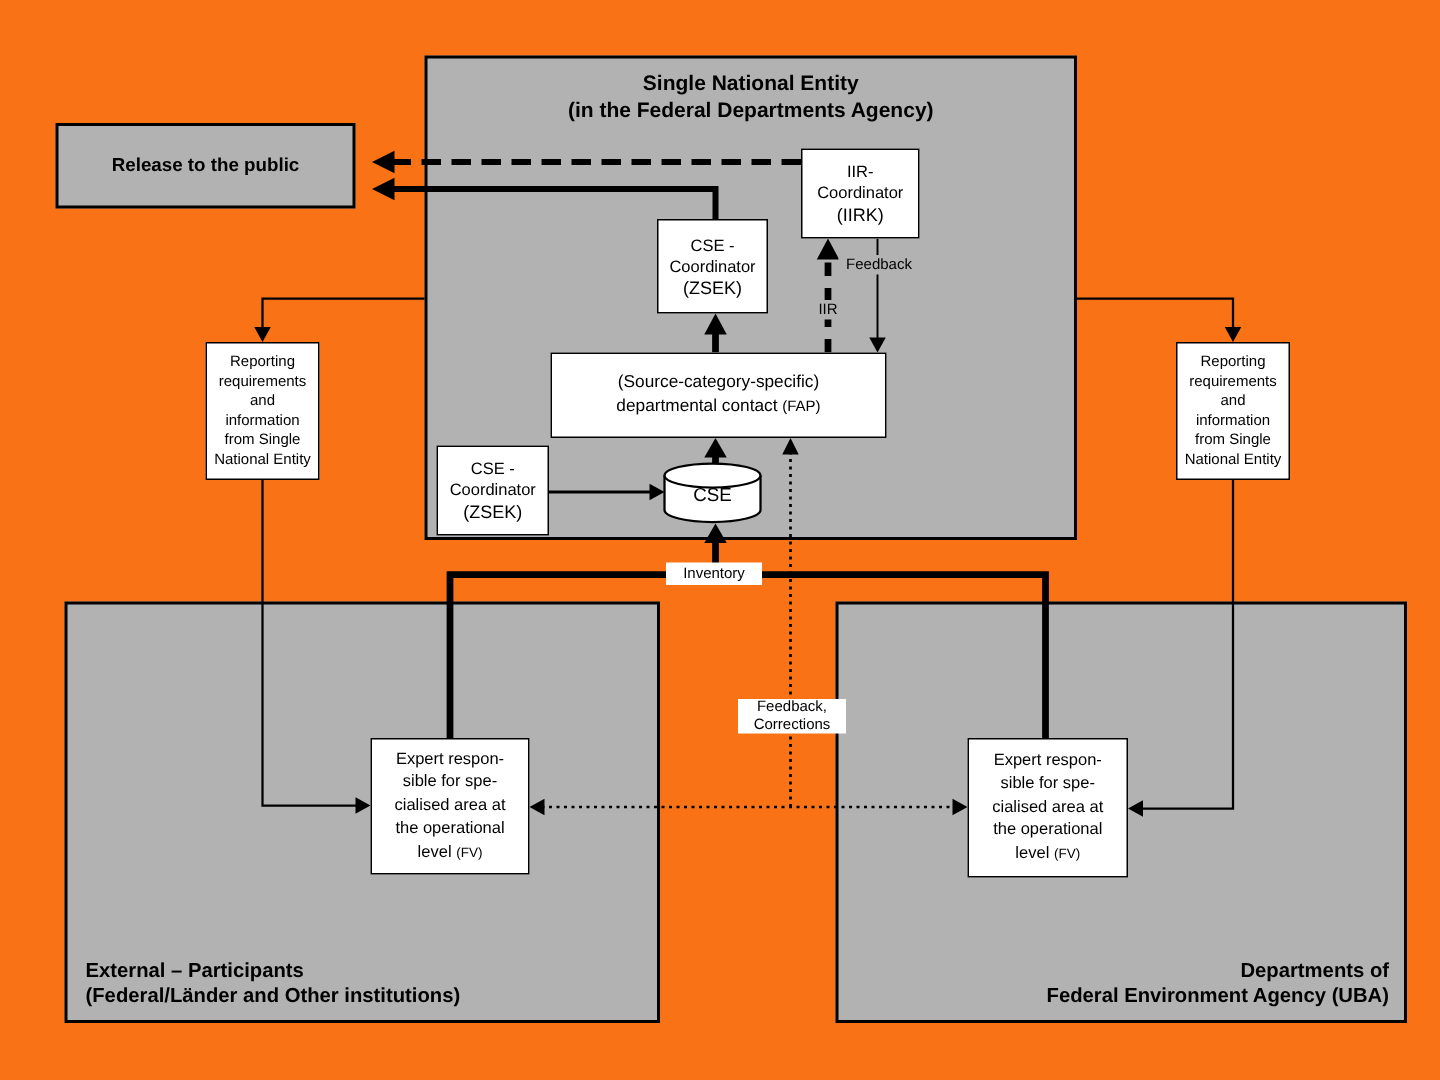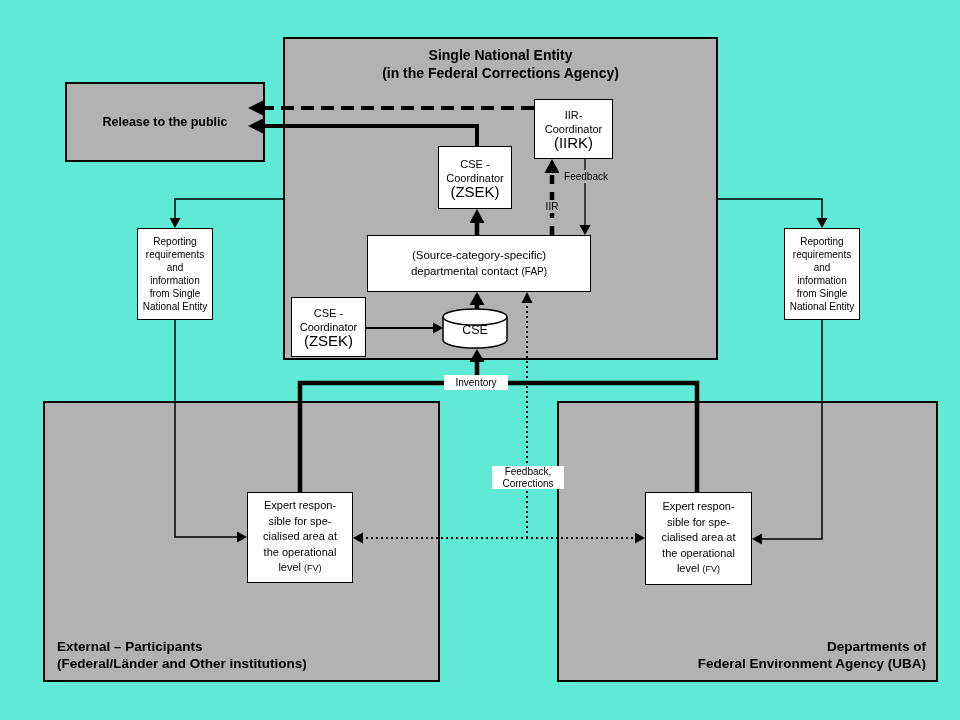--- a/index.html
+++ b/index.html
@@ -1,40 +1,40 @@
 <!DOCTYPE html>
 <html><head>
 <meta charset="utf-8">
 <style>
   html,body { margin:0; padding:0; background:#ffffff; }
   .stage {
-    position:relative; width:960px; height:720px; background:#5eead4;
+    position:relative; width:960px; height:720px; background:#f97316;
     font-family:"Liberation Sans", sans-serif; color:#000; overflow:hidden;
   }
   .panel { position:absolute; background:#b2b2b2; border:2px solid #000; box-sizing:border-box; z-index:1; }
   #sne-panel      { left:283px; top:37px;  width:435px; height:323px; }
-  #release-box    { left:65px;  top:82px;  width:200px; height:80px; display:flex; align-items:center; justify-content:center; text-align:center; }
+  #release-box    { left:37px;  top:82px;  width:200px; height:57px; display:flex; align-items:center; justify-content:center; text-align:center; }
   #external-panel { left:43px;  top:401px; width:397px; height:281px;padding-left:48px; }
   #uba-panel      { left:557px; top:401px; width:381px; height:281px; }
 
   .sne-title { position:absolute; top:7px; left:0; right:0; text-align:center; font-weight:bold; font-size:14px; line-height:18px; }
   .release-label { font-weight:bold; font-size:12.5px; line-height:15px; }
   .panel-label { position:absolute; bottom:8px; font-weight:bold; font-size:13.5px; line-height:17px; }
   .panel-label.left  { left:12px;  text-align:left; }
   .panel-label.right { right:10px; text-align:right; }
   .blk { display:block; }
 
   svg.lines { position:absolute; left:0; top:0; z-index:2; }
 
   .wbox {
     position:absolute; background:#ffffff; border:1px solid #000; box-sizing:border-box; z-index:3;
     display:flex; flex-direction:column; align-items:center; justify-content:center; text-align:left;
     font-size:11px; line-height:14px;
   }
-  .code { font-size:15px; }
+  .code { font-size:12px; }
   #iir-box        { left:534px; top:99px;  width:79px;  height:60px; }
   #cse-coord-top  { left:438px; top:146px; width:74px;  height:63px; }
   #fap-box        { left:367px; top:235px; width:224px; height:57px; font-size:11.5px; line-height:16px; }
   #fap-box .code  { font-size:10px; }
   #cse-coord-bottom { left:291px; top:297px; width:75px; height:60px; }
   #reporting-left  { left:137px; top:228px; width:76px; height:92px; font-size:10px; line-height:13px; }
   #reporting-right { left:784px; top:228px; width:76px; height:92px; font-size:10px; line-height:13px; }
   #expert-left  { left:247px; top:492px; width:106px; height:91px; line-height:15.5px; }
   #expert-right { left:645px; top:492px; width:107px; height:93px; line-height:15.5px; }
   #expert-left .code, #expert-right .code { font-size:9px; }
@@ -49,21 +49,21 @@
   #iir-label         { left:539px; top:200px; width:26px; height:13px; line-height:13px; background:#b2b2b2; }
 </style>
 </head>
 <body>
 
 <div class="stage">
 
   <div class="panel" id="sne-panel">
     <div class="sne-title">
       <span class="blk">Single National Entity</span>
-      <span class="blk">(in the Federal Corrections Agency)</span>
+      <span class="blk">(in the Federal Departments Agency)</span>
     </div>
   </div>
 
   <div class="panel" id="release-box">
     <span class="release-label">Release to the public</span>
   </div>
 
   <div class="panel" id="external-panel">
     <div class="panel-label left">
       <span class="blk">External – Participants</span>

